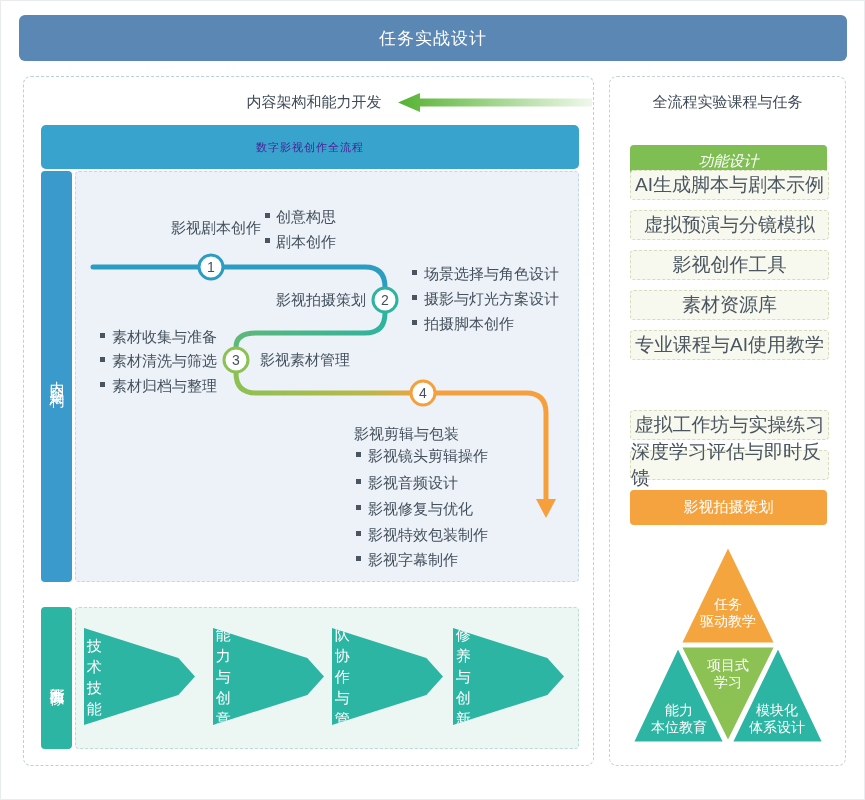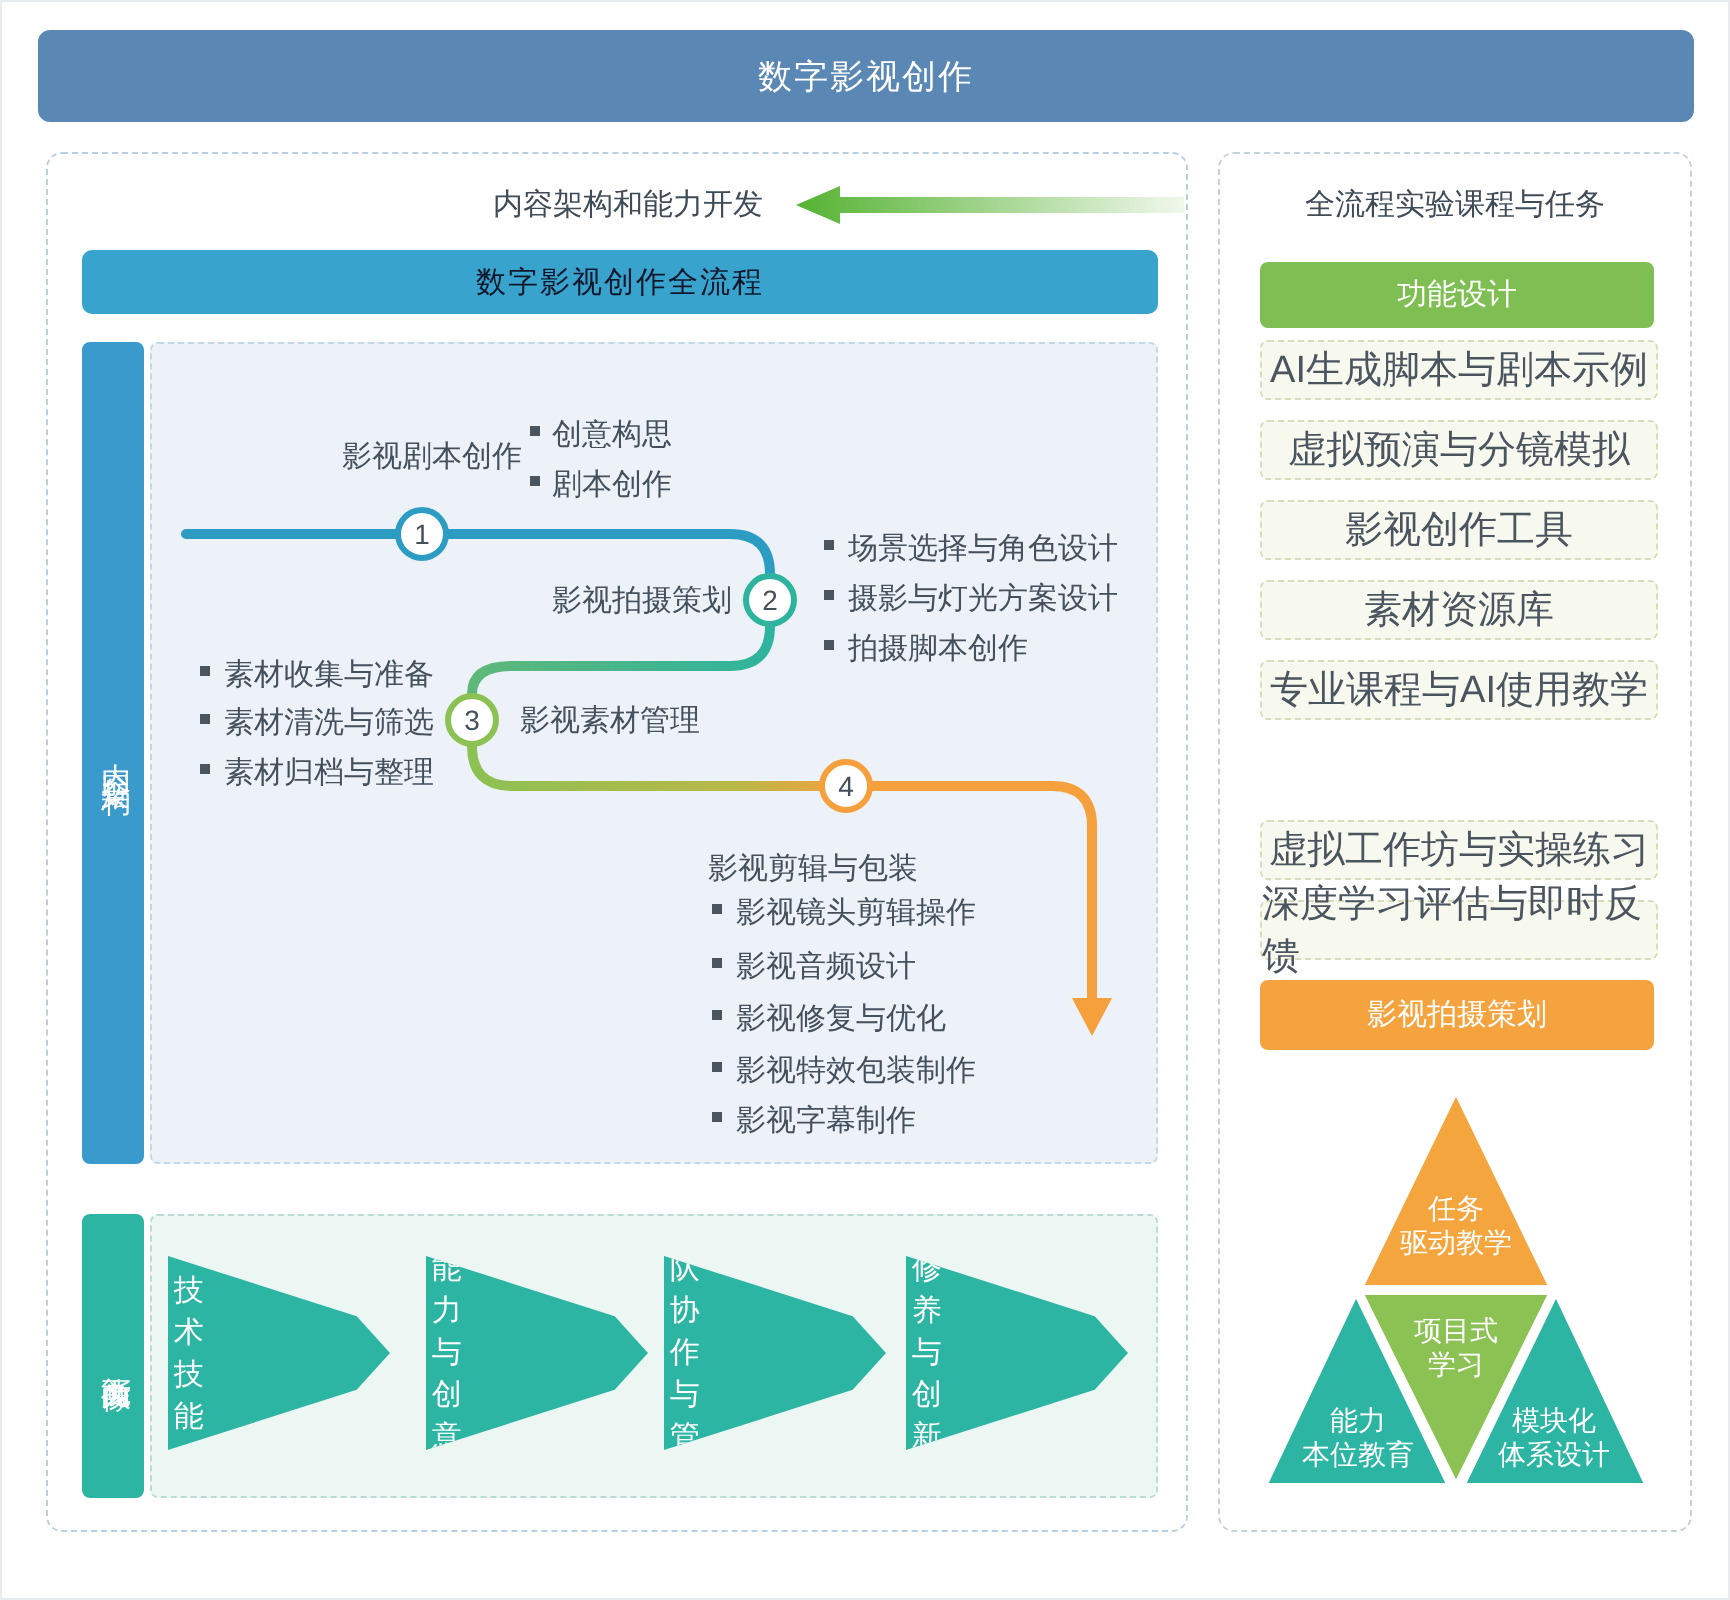--- a/index.html
+++ b/index.html
@@ -12,22 +12,22 @@
   
   .panel{position:absolute;top:75px;height:690px;background:#fff;border:1px dashed #b9cfe2;border-radius:8px;box-sizing:border-box;}
   .panel.left{left:22px;width:571px;}
   .panel.right{left:608px;width:237px;border-color:#c6d2da;}
   
   .hdr-text{position:absolute;font-size:15px;color:#3f4b57;font-weight:500;}
   .left-hdr{left:175px;top:16px;width:230px;text-align:center;}
   .right-hdr{left:0;top:16px;width:100%;text-align:center;}
   .hdr-arrow{position:absolute;left:372px;top:15px;}
   
-  .teal-banner{position:absolute;left:17px;top:48px;width:538px;height:32px;background:#38a3cd;border-radius:5px;
-               color:#0f172a;font-size:15px;display:flex;align-items:center;justify-content:center;letter-spacing:1px;}
+  .teal-banner{position:absolute;left:17px;top:48px;width:538px;height:44px;background:#38a3cd;border-radius:5px;
+               color:#4c1d95;font-size:11px;display:flex;align-items:center;justify-content:center;letter-spacing:1px;}
   
   .side-bar{position:absolute;left:17px;width:31px;border-radius:4px;color:#fff;font-size:15px;
             display:flex;align-items:center;justify-content:center;}
   .side-bar .vtxt{writing-mode:vertical-rl;letter-spacing:4px;}
   .bar-flow{top:94px;height:411px;background:#3a9acc;}
   .bar-ability{top:530px;height:142px;background:#2db5a4;}
   
   .flow-panel{position:absolute;left:51px;top:94px;width:504px;height:411px;background:#edf2f8;
               border:1px dashed #c3d8e6;border-radius:4px;box-sizing:border-box;}
   .flow-svg{position:absolute;left:0;top:0;}
@@ -38,34 +38,34 @@
   .ability-panel{position:absolute;left:51px;top:530px;width:504px;height:142px;background:#ecf6f3;
                  border:1px dashed #b9ddd4;border-radius:4px;box-sizing:border-box;}
   .pennant{position:absolute;top:20px;width:111px;height:97px;background:#2db5a4;
            clip-path:polygon(0 0,85% 31%,100% 50%,85% 69%,0 100%);
            display:flex;flex-direction:column;align-items:center;justify-content:center;
            color:#fff;font-size:15px;line-height:21px;text-align:center;padding-right:18%;box-sizing:border-box;}
   .p1{left:8px;} .p2{left:137px;} .p3{left:256px;} .p4{left:377px;}
   
   .r-banner{position:absolute;left:20px;width:197px;height:33px;border-radius:4px;color:#fff;font-size:15px;
             display:flex;align-items:center;justify-content:center;box-sizing:border-box;}
-  .r-banner.green{top:54px;background:#7fbe53;}
+  .r-banner.green{top:68px;background:#7fbe53;font-style:italic;}
   .r-banner.orange{top:413px;height:35px;background:#f5a33e;}
   .r-item{position:absolute;left:20px;width:199px;height:30px;background:#f7f8ee;border:1px dashed #d5ddbb;
           border-radius:4px;box-sizing:border-box;color:#4a5560;font-size:19px;
           display:flex;align-items:center;justify-content:center;}
   .pyr{position:absolute;left:20px;top:465px;}
   .pyr text{font-family:"Liberation Sans","DejaVu Sans",sans-serif;font-size:14px;fill:#fff;text-anchor:middle;}
 </style>
 </head>
 <body>
 
 <div class="stage">
 
-  <div class="top-banner">数字影视创作</div>
+  <div class="top-banner">任务实战设计</div>
 
   <div class="panel left">
     <div class="hdr-text left-hdr">内容架构和能力开发</div>
     <svg class="hdr-arrow" width="198" height="21" viewBox="0 0 198 21">
       <defs>
         <linearGradient id="gArrow" x1="0" y1="0" x2="1" y2="0">
           <stop offset="0" stop-color="#55b231"></stop>
           <stop offset="1" stop-color="#f0f8ec"></stop>
         </linearGradient>
       </defs>

